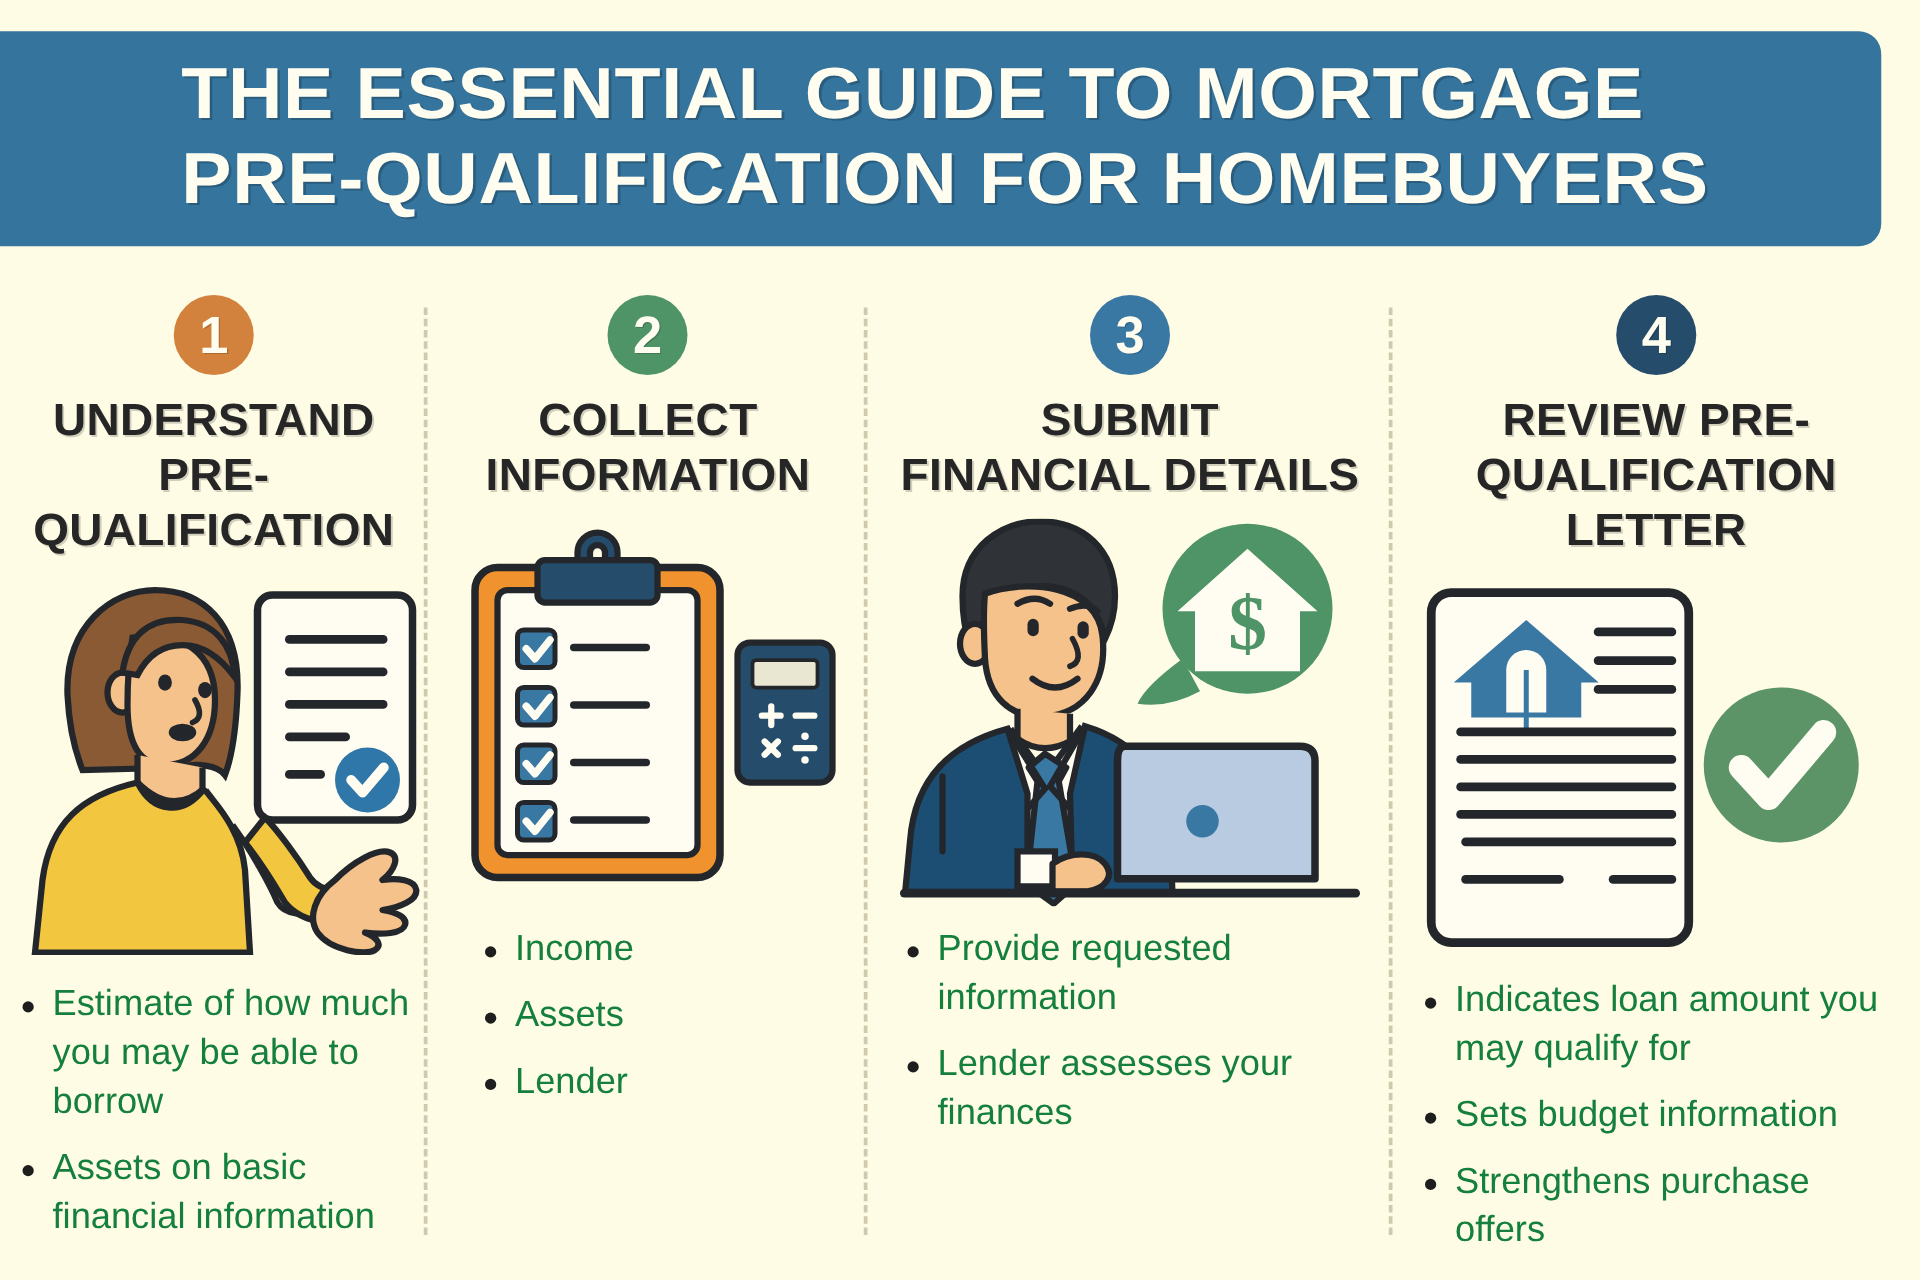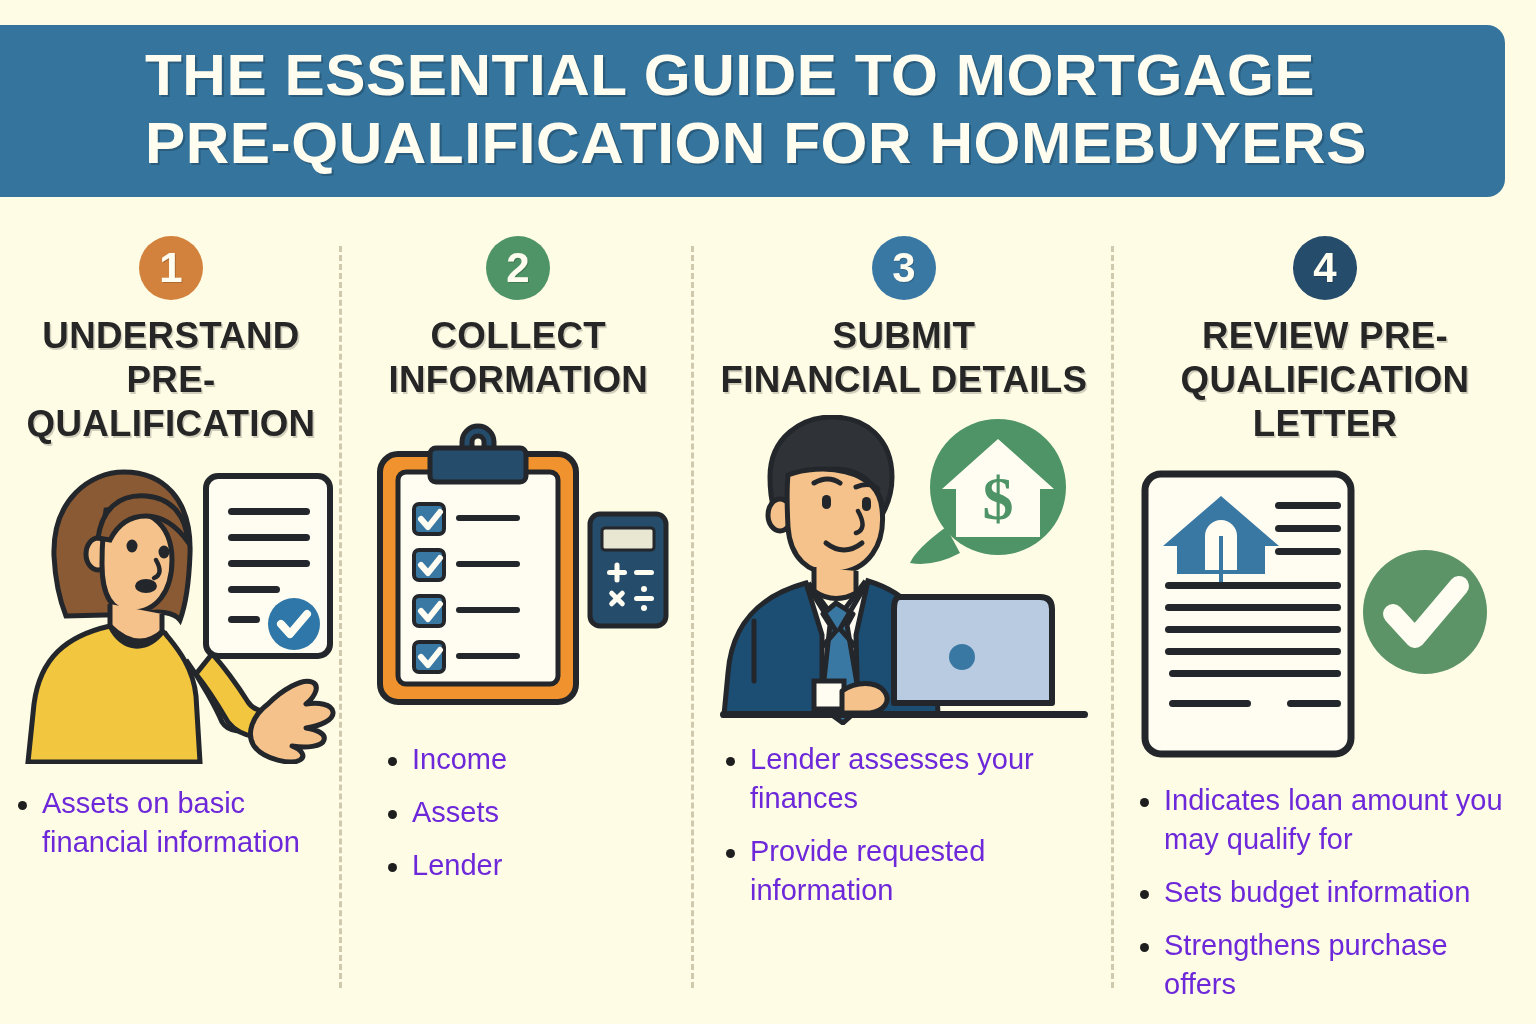--- a/index.html
+++ b/index.html
@@ -129,21 +129,21 @@
   }
   .col-1 .bullets { padding-left: 14px; padding-right: 14px; }
   .col-2 .bullets { padding-left: 42px; padding-right: 14px; }
   .col-3 .bullets { padding-left: 28px; padding-right: 14px; }
   .col-4 .bullets { padding-left: 22px; padding-right: 10px; }
 
   .bullets li {
     position: relative;
     padding-left: 28px;
     margin-bottom: 14px;
-    color: #6d28d9;
+    color: #15803d;
     font-family: "Liberation Sans", sans-serif;
     font-size: 29px;
     line-height: 39px;
   }
   .bullets li::before {
     content: "";
     position: absolute;
     left: 4px;
     top: 17px;
     width: 9px;
@@ -199,20 +199,21 @@
 
         <path d="M104 162 q28 28 54 4" fill="none" stroke="#23272B" stroke-width="5"></path>
 
         <path d="M180 196 C196 218 210 244 216 258 C222 268 238 270 250 262" fill="none" stroke="#23272B" stroke-width="5"></path>
         <path d="M190 210 C206 230 216 248 222 258 C236 276 268 278 286 268 L288 244 C272 252 250 250 242 238 C232 222 216 200 206 190 Z" fill="#F2C63F" stroke="#23272B" stroke-width="5"></path>
 
         <path d="M262 240 C276 226 296 214 306 218 C314 221 310 232 300 240 C312 238 326 240 327 248 C328 256 314 262 300 264 C312 266 320 270 318 276 C316 283 300 284 286 282 C296 286 300 292 294 296 C286 301 258 296 248 282 C240 270 246 252 262 240 Z" fill="#F6C28B" stroke="#23272B" stroke-width="5" stroke-linejoin="round"></path>
       </svg>
     </div>
     <ul class="bullets">
+      <li>Estimate of how much you may be able to borrow</li>
       <li>Assets on basic financial information</li>
     </ul>
     <div class="divider"></div>
   </div>
 
   <div class="col col-2">
     <div class="badge badge-2">2</div>
     <div class="step-title">COLLECT
 INFORMATION</div>
     <div class="art">
@@ -313,22 +314,22 @@
 
         <path d="M104 266 l0 28 l30 0 l0 -28 Z" fill="#FFFDF2" stroke="#23272B" stroke-width="5"></path>
         <path d="M132 276 C146 266 166 266 174 276 C182 286 174 296 160 298 L132 298 Z" fill="#F6C28B" stroke="#23272B" stroke-width="5" stroke-linejoin="round"></path>
 
         <path d="M190 182 L330 182 q12 0 12 12 L342 288 L184 288 L184 194 q0 -12 6 -12 Z" fill="#B8CBE0" stroke="#23272B" stroke-width="6" stroke-linejoin="round"></path>
         <circle cx="252" cy="242" r="13" fill="#3A78A4"></circle>
         <rect x="10" y="296" width="368" height="7" rx="3.5" fill="#23272B"></rect>
       </svg>
     </div>
     <ul class="bullets">
+      <li>Provide requested information</li>
       <li>Lender assesses your finances</li>
-      <li>Provide requested information</li>
     </ul>
     <div class="divider"></div>
   </div>
 
   <div class="col col-4">
     <div class="badge badge-4">4</div>
     <div class="step-title">REVIEW PRE-
 QUALIFICATION LETTER</div>
     <div class="art">
       <svg width="400" height="300" viewBox="0 0 400 300">

